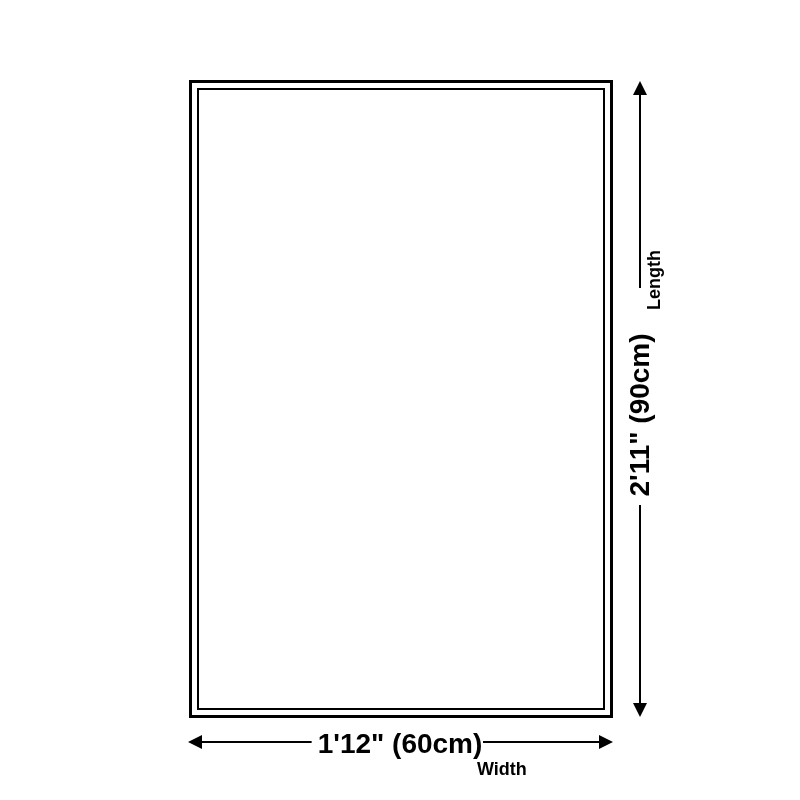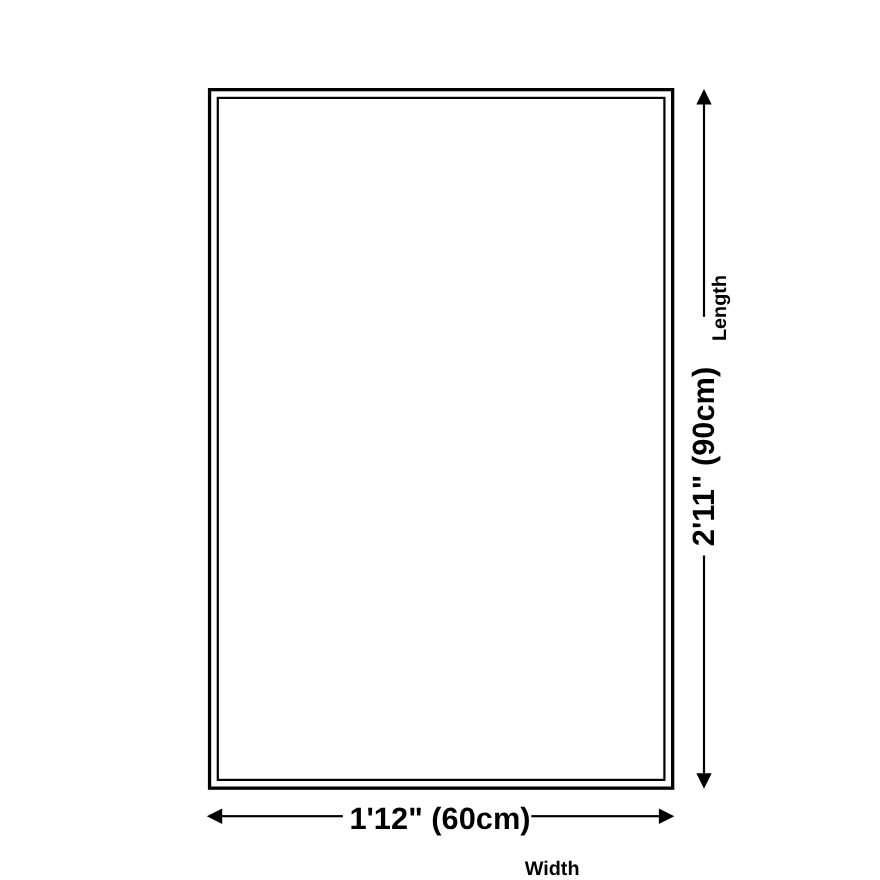--- a/index.html
+++ b/index.html
@@ -104,21 +104,21 @@
   }
   .length-label {
     left: 655px; top: 280px;
     transform: translate(-50%, -50%) rotate(-90deg);
   }
   .width-value {
     left: 400px; top: 744px;
     transform: translate(-50%, -50%);
   }
   .width-label {
-    left: 477px; top: 780px;
+    left: 477px; top: 760px;
   }
 </style>
 </head>
 <body>
 
 <div class="canvas">
 
   <div class="rect-outer">
     <div class="rect-inner"></div>
   </div>

